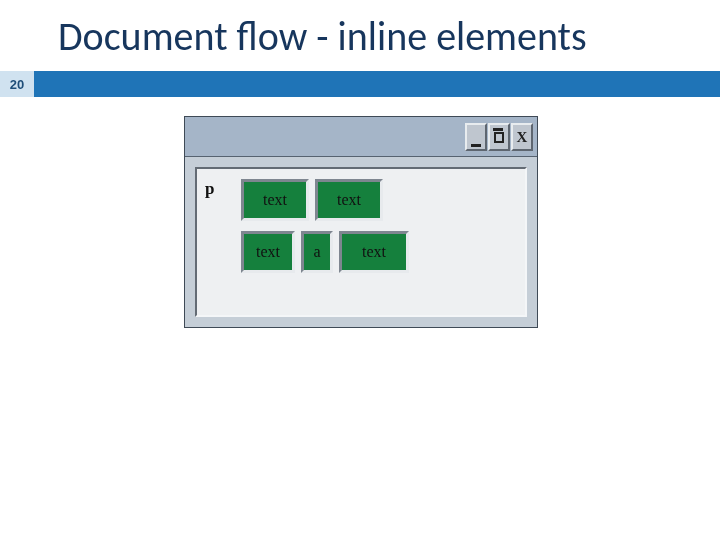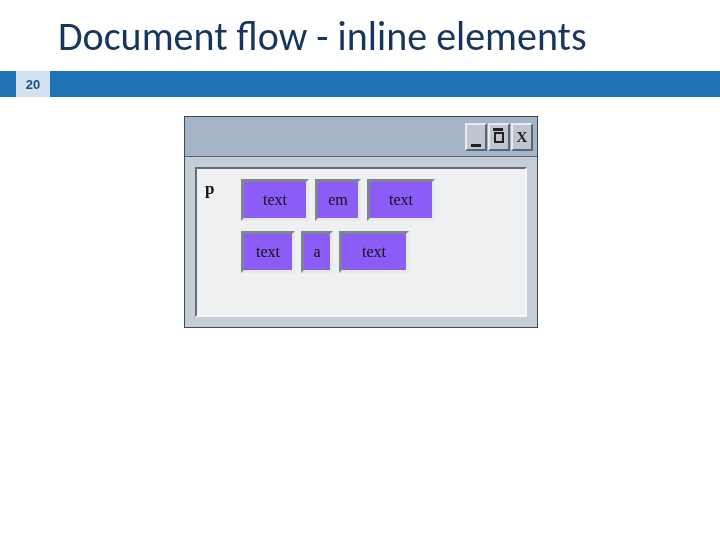--- a/index.html
+++ b/index.html
@@ -17,21 +17,20 @@
     color: #17365d;
     font-family: "Calibri", Arial, sans-serif;
     padding: 12px 0 10px 58px;
   }
   .banner {
     width: 100%;
     height: 26px;
     background: #1f74b7;
     display: flex;
     align-items: stretch;
-    padding-left: 16px;
   }
   .page-num {
     width: 34px;
     background: #d0e2f0;
     color: #1f4e79;
     font-size: 13px;
     font-weight: bold;
     display: flex;
     align-items: center;
     justify-content: center;
@@ -114,21 +113,21 @@
     display: flex;
     gap: 6px;
   }
   .row1 { top: 10px; }
   .row2 { top: 62px; }
   .box {
     border-top: 3px solid #7e8690;
     border-left: 3px solid #7e8690;
     border-right: 3px solid #e7eaed;
     border-bottom: 3px solid #e7eaed;
-    background: #8b5cf6;
+    background: #15803d;
     height: 42px;
     display: flex;
     align-items: center;
     justify-content: center;
     font-family: "Times New Roman", serif;
     font-size: 16px;
     color: #111;
   }
   .w-text { width: 68px; }
   .w-em { width: 46px; }
@@ -157,21 +156,20 @@
       <div class="win-btn">
           <span>X</span>
         </div>
     </div>
   </div>
   <div class="client">
     <div class="p-label">p</div>
 
     <div class="row row1">
       <div class="box w-text">text</div>
-      <div class="box w-em">em</div>
       <div class="box w-text">text</div>
     </div>
 
     <div class="row row2">
       <div class="box w-text">text</div>
       <div class="box w-a">a</div>
       <div class="box w-text">text</div>
     </div>
   </div>
 </div>

